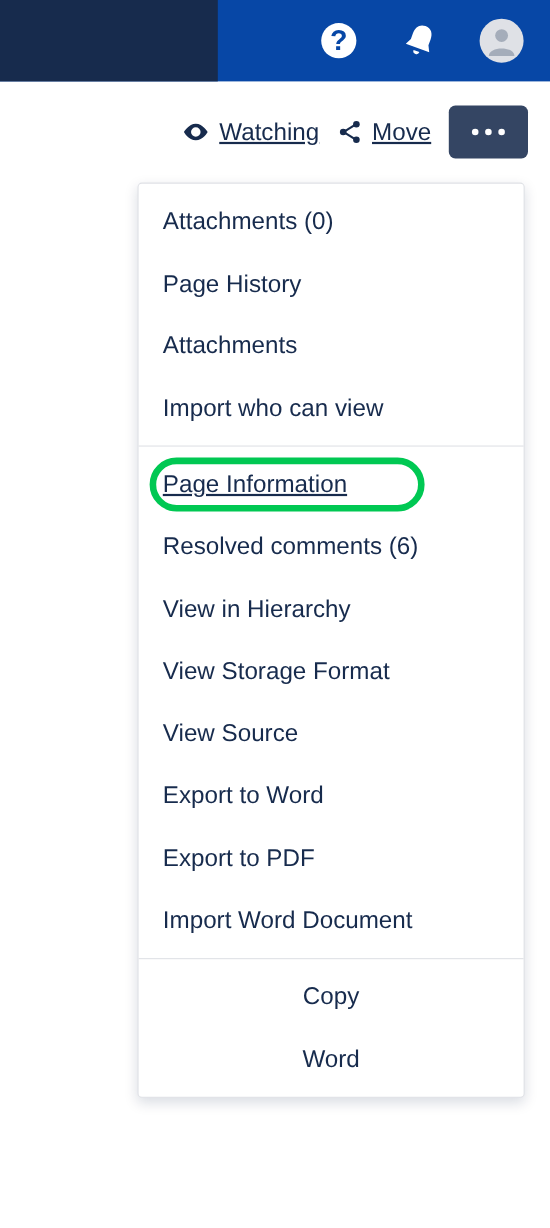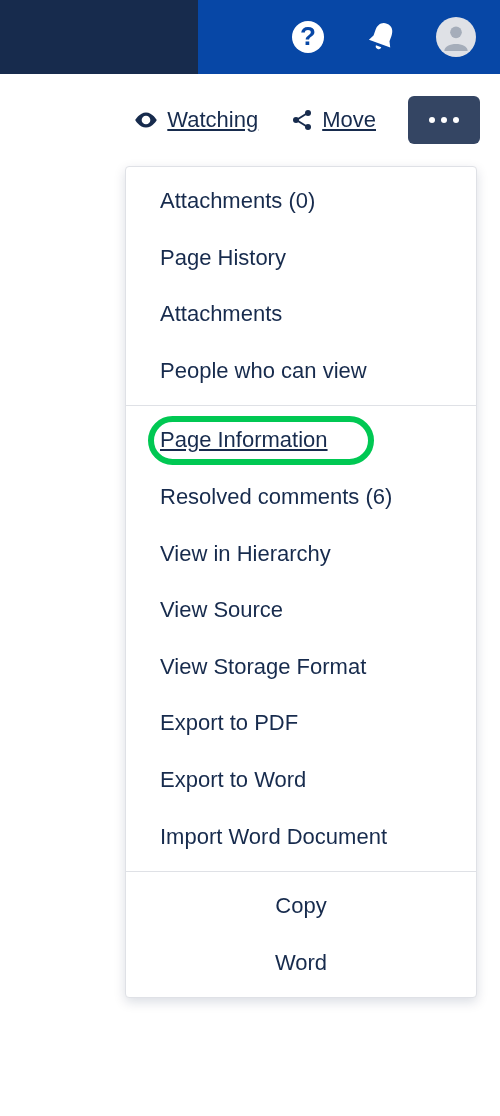--- a/index.html
+++ b/index.html
@@ -42,21 +42,21 @@
       background: #DFE1E6;
       display: flex;
       align-items: center;
       justify-content: center;
     }
     .toolbar {
       display: flex;
       align-items: center;
       justify-content: flex-end;
       padding: 22px 20px 18px 20px;
-      gap: 32px;
+      gap: 16px;
     }
     .toolbar-item {
       display: flex;
       align-items: center;
       gap: 8px;
       color: #172B4D;
       font-size: 22px;
       cursor: pointer;
     }
     .toolbar-item .label {
@@ -88,21 +88,21 @@
       position: absolute;
       top: 166px;
       right: 23px;
       width: 352px;
       background: #fff;
       border: 1px solid #DFE1E6;
       border-radius: 4px;
       box-shadow: 0 4px 12px rgba(9,30,66,0.15);
     }
     .dropdown-group {
-      padding: 6px 12px;
+      padding: 6px 0;
       border-bottom: 1px solid #DFE1E6;
     }
     .dropdown-group:last-child {
       border-bottom: none;
       text-align: center;
     }
     .dropdown-item {
       padding: 14px 22px;
       font-size: 22px;
       color: #172B4D;
@@ -172,32 +172,32 @@
         <span></span>
     </div>
   </div>
 </div>
 
 <div class="dropdown">
   <div class="dropdown-group">
     <div class="dropdown-item">Attachments (0)</div>
     <div class="dropdown-item">Page History</div>
     <div class="dropdown-item">Attachments</div>
-    <div class="dropdown-item">People who can view</div>
+    <div class="dropdown-item">Import who can view</div>
   </div>
   <div class="dropdown-group">
     <div class="dropdown-item highlighted">
       <span>Page Information</span>
       <div class="highlight-ring"></div>
     </div>
     <div class="dropdown-item">Resolved comments (6)</div>
     <div class="dropdown-item">View in Hierarchy</div>
+    <div class="dropdown-item">View Storage Format</div>
     <div class="dropdown-item">View Source</div>
-    <div class="dropdown-item">View Storage Format</div>
+    <div class="dropdown-item">Export to Word</div>
     <div class="dropdown-item">Export to PDF</div>
-    <div class="dropdown-item">Export to Word</div>
     <div class="dropdown-item">Import Word Document</div>
   </div>
   <div class="dropdown-group">
     <div class="dropdown-item">Copy</div>
     <div class="dropdown-item">Word</div>
   </div>
 </div>
 
 </body></html>

